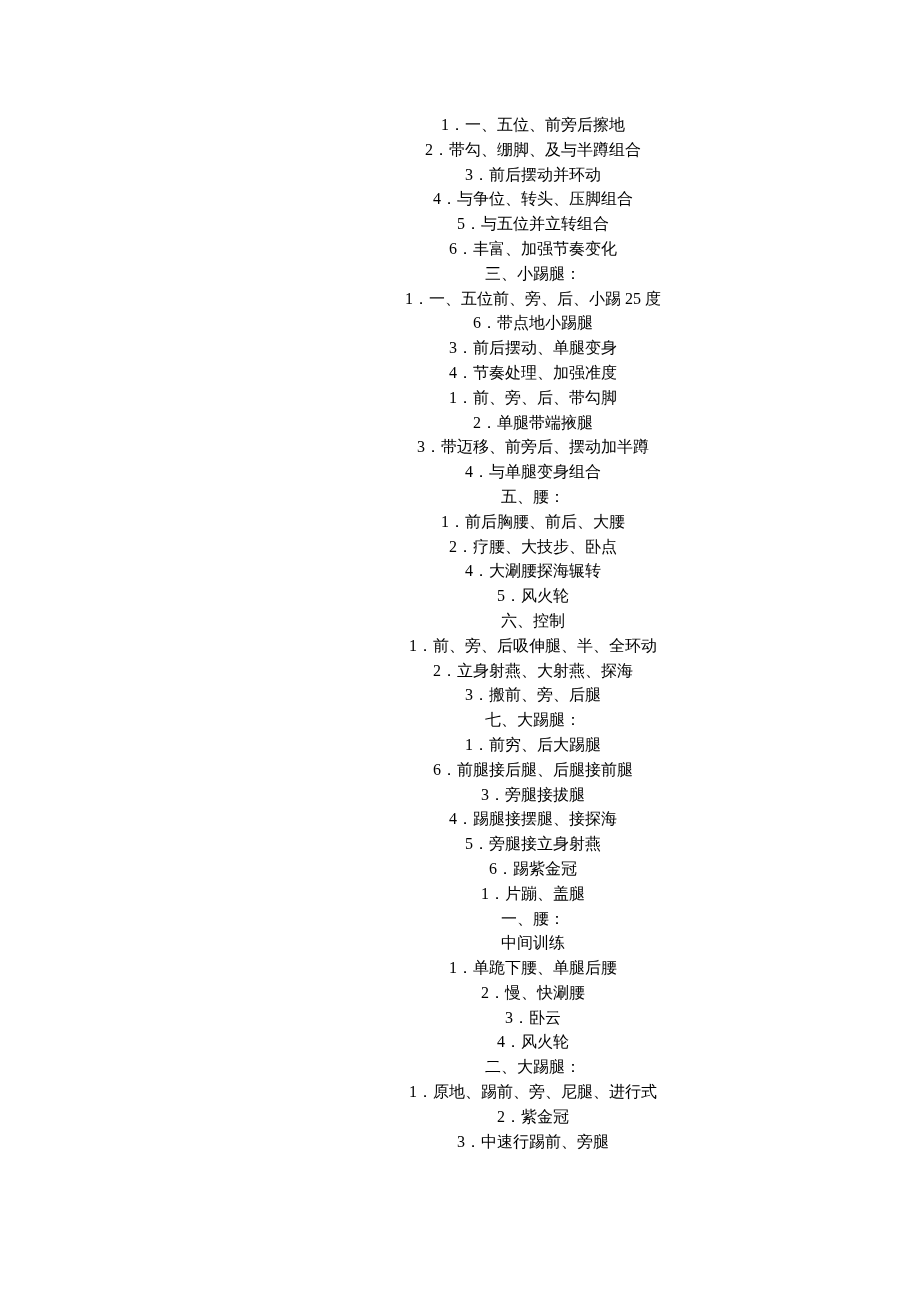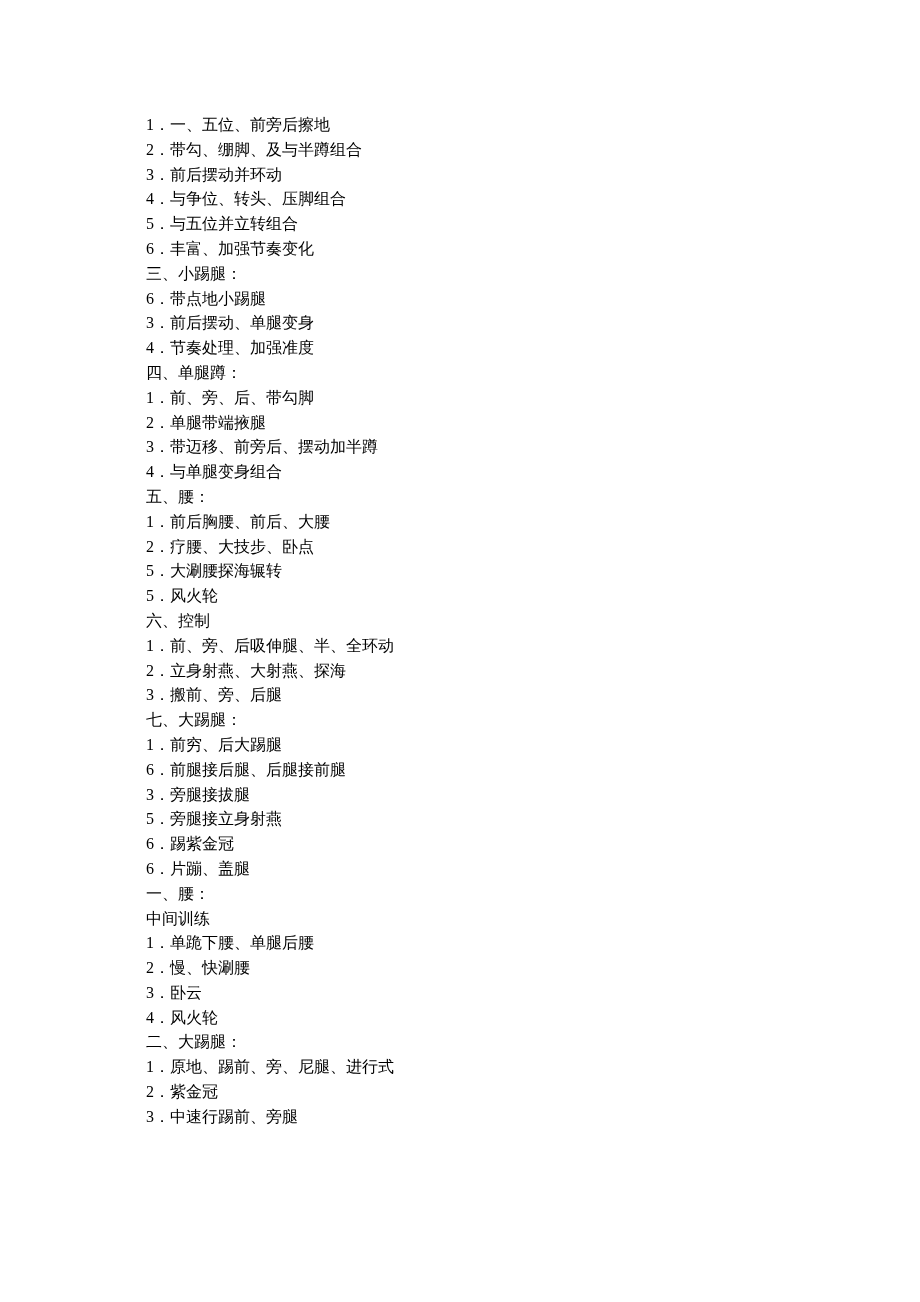--- a/index.html
+++ b/index.html
@@ -13,57 +13,59 @@
       background: #ffffff;
       font-family: "SimSun", "宋体", serif;
       font-size: 16px;
       color: #000000;
       line-height: 1.55;
       padding-top: 113px;
       padding-left: 146px;
     }
     .line {
       white-space: nowrap;
+      text-align: center;
     }
   </style>
 </head>
 <body>
 
 <div id="content">
     <div class="line">1．一、五位、前旁后擦地</div>
     <div class="line">2．带勾、绷脚、及与半蹲组合</div>
     <div class="line">3．前后摆动并环动</div>
     <div class="line">4．与争位、转头、压脚组合</div>
     <div class="line">5．与五位并立转组合</div>
     <div class="line">6．丰富、加强节奏变化</div>
     <div class="line">三、小踢腿：</div>
+    <div class="line">1．一、五位前、旁、后、小踢 25 度</div>
     <div class="line">6．带点地小踢腿</div>
     <div class="line">3．前后摆动、单腿变身</div>
     <div class="line">4．节奏处理、加强准度</div>
-    <div class="line">四、单腿蹲：</div>
     <div class="line">1．前、旁、后、带勾脚</div>
     <div class="line">2．单腿带端掖腿</div>
     <div class="line">3．带迈移、前旁后、摆动加半蹲</div>
     <div class="line">4．与单腿变身组合</div>
     <div class="line">五、腰：</div>
     <div class="line">1．前后胸腰、前后、大腰</div>
     <div class="line">2．疗腰、大技步、卧点</div>
-    <div class="line">5．大涮腰探海辗转</div>
+    <div class="line">4．大涮腰探海辗转</div>
     <div class="line">5．风火轮</div>
     <div class="line">六、控制</div>
     <div class="line">1．前、旁、后吸伸腿、半、全环动</div>
     <div class="line">2．立身射燕、大射燕、探海</div>
     <div class="line">3．搬前、旁、后腿</div>
     <div class="line">七、大踢腿：</div>
     <div class="line">1．前穷、后大踢腿</div>
     <div class="line">6．前腿接后腿、后腿接前腿</div>
     <div class="line">3．旁腿接拔腿</div>
+    <div class="line">4．踢腿接摆腿、接探海</div>
     <div class="line">5．旁腿接立身射燕</div>
     <div class="line">6．踢紫金冠</div>
-    <div class="line">6．片蹦、盖腿</div>
+    <div class="line">1．片蹦、盖腿</div>
     <div class="line">一、腰：</div>
     <div class="line">中间训练</div>
     <div class="line">1．单跪下腰、单腿后腰</div>
     <div class="line">2．慢、快涮腰</div>
     <div class="line">3．卧云</div>
     <div class="line">4．风火轮</div>
     <div class="line">二、大踢腿：</div>
     <div class="line">1．原地、踢前、旁、尼腿、进行式</div>
     <div class="line">2．紫金冠</div>
     <div class="line">3．中速行踢前、旁腿</div>

